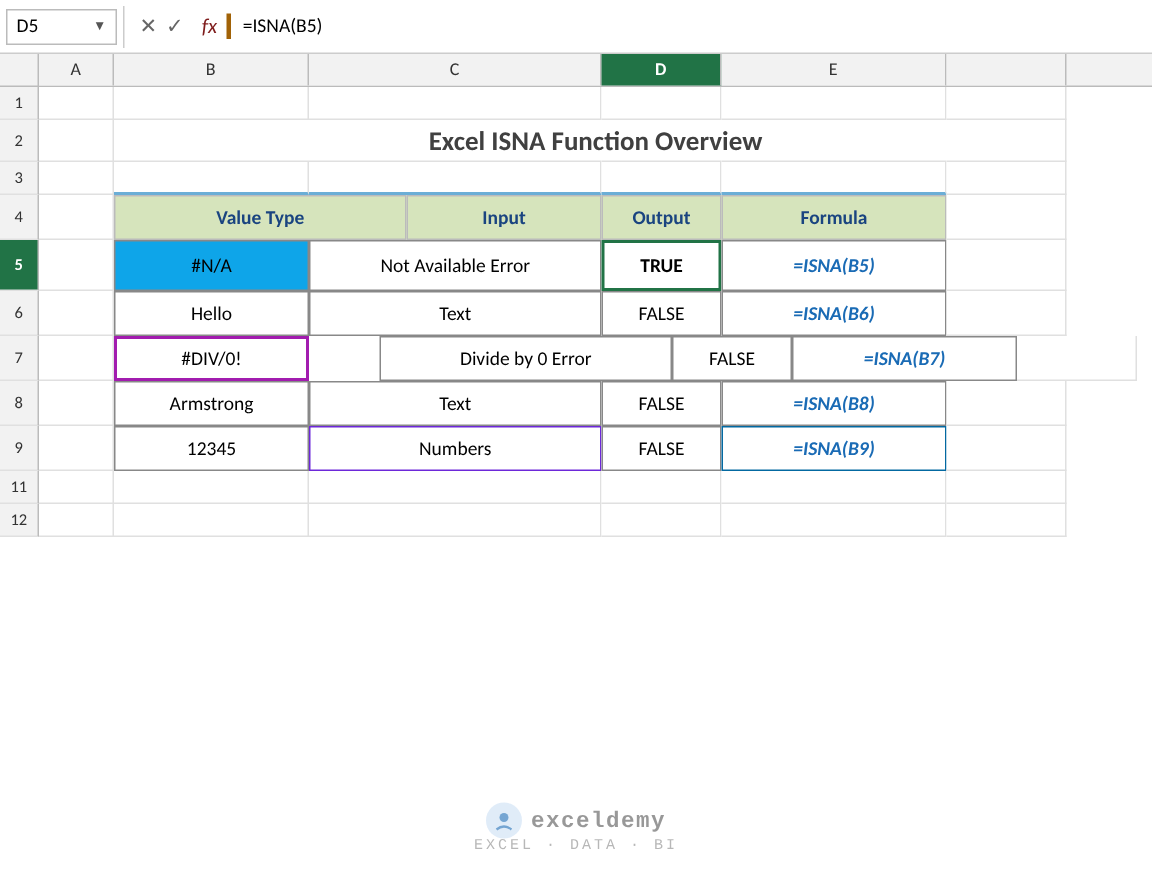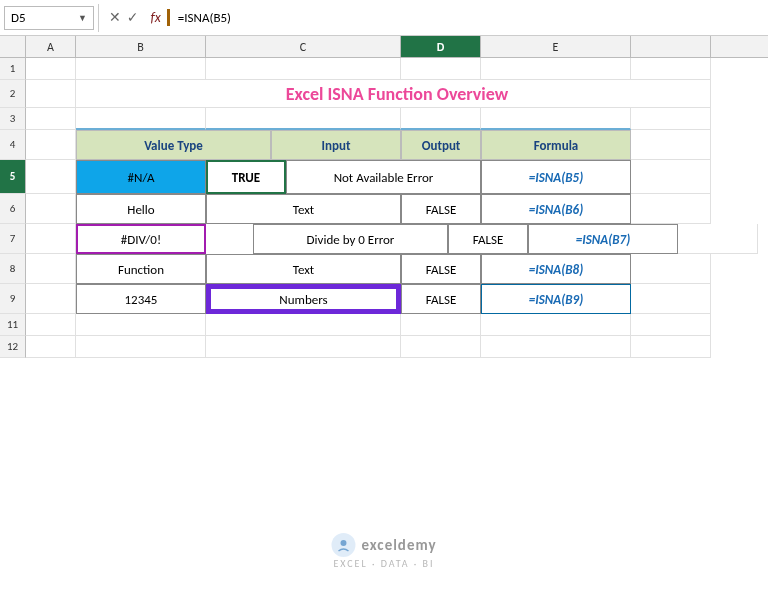--- a/index.html
+++ b/index.html
@@ -16,21 +16,21 @@
     
     .formula-bar {
       display: flex;
       align-items: center;
       height: 36px;
       border-bottom: 1px solid #ccc;
       background: #fff;
       padding: 0 4px;
     }
     .name-box {
-      width: 90px;
+      width: 74px;
       height: 24px;
       border: 1px solid #bbb;
       display: flex;
       align-items: center;
       padding: 0 6px;
       font-size: 13px;
       justify-content: space-between;
       background: #fff;
     }
     .name-box-text { flex: 1; }
@@ -176,20 +176,21 @@
     
     .watermark {
       position: absolute;
       bottom: 24px;
       left: 50%;
       transform: translateX(-50%);
       display: flex;
       flex-direction: column;
       align-items: center;
       opacity: 0.6;
+      font-family: Liberation Mono, monospace;
     }
     .watermark-logo {
       display: flex;
       align-items: center;
       gap: 6px;
     }
     .watermark-icon {
       width: 24px;
       height: 24px;
       border-radius: 50%;
@@ -274,21 +275,21 @@
 
     <div class="grid-row row-2" style="position:relative;">
       <div class="row-header">2</div>
       <div class="cell col-a"></div>
       <div class="cell col-b" style="border-right:none;"></div>
       <div class="cell col-c" style="border-left:none;border-right:none;"></div>
       <div class="cell col-d" style="border-left:none;border-right:none;"></div>
       <div class="cell col-e" style="border-left:none;border-right:none;"></div>
       <div class="cell col-f" style="border-left:none;"></div>
 
-      <div style="position:absolute;left:26px;right:0;top:0;bottom:0;display:flex;align-items:center;justify-content:center;font-size:18px;font-weight:bold;color:#ec4899;pointer-events:none;">
+      <div style="position:absolute;left:26px;right:0;top:0;bottom:0;display:flex;align-items:center;justify-content:center;font-size:18px;font-weight:bold;color:#404040;pointer-events:none;">
         <span>Excel ISNA Function Overview</span>
       </div>
     </div>
 
     <div class="grid-row row-3" style="position:relative;">
       <div class="row-header">3</div>
       <div class="cell col-a"></div>
       <div class="cell col-b" style="border-bottom: 2px solid #6baed6;"></div>
       <div class="cell col-c" style="border-bottom: 2px solid #6baed6;"></div>
       <div class="cell col-d" style="border-bottom: 2px solid #6baed6;"></div>
@@ -305,26 +306,26 @@
       <div class="cell header-cell col-e">Formula</div>
       <div class="cell col-f"></div>
     </div>
 
     <div class="grid-row row-5">
       <div class="row-header active">5</div>
       <div class="cell col-a"></div>
       <div class="cell col-b input-highlight" style="border:1px solid #888;">
         <span>#N/A</span>
       </div>
+      <div class="cell col-c" style="border:1px solid #888;">
+        <span>Not Available Error</span>
+      </div>
       <div class="cell col-d selected-cell" style="border:2px solid #217346;font-weight:bold;">
         <span>TRUE</span>
       </div>
-      <div class="cell col-c" style="border:1px solid #888;">
-        <span>Not Available Error</span>
-      </div>
       <div class="cell col-e formula-italic" style="border:1px solid #888;">
         <span>=ISNA(B5)</span>
       </div>
       <div class="cell col-f"></div>
     </div>
 
     <div class="grid-row row-6">
       <div class="row-header">6</div>
       <div class="cell col-a"></div>
       <div class="cell col-b" style="border:1px solid #888;">
@@ -357,41 +358,41 @@
       <div class="cell col-e formula-italic" style="border:1px solid #888;">
         <span>=ISNA(B7)</span>
       </div>
       <div class="cell col-f"></div>
     </div>
 
     <div class="grid-row row-8">
       <div class="row-header">8</div>
       <div class="cell col-a"></div>
       <div class="cell col-b" style="border:1px solid #888;">
-        <span>Function</span>
+        <span>Armstrong</span>
       </div>
       <div class="cell col-c" style="border:1px solid #888;">
         <span>Text</span>
       </div>
       <div class="cell col-d" style="border:1px solid #888;">
         <span>FALSE</span>
       </div>
       <div class="cell col-e formula-italic" style="border:1px solid #888;">
         <span>=ISNA(B8)</span>
       </div>
       <div class="cell col-f"></div>
     </div>
 
     <div class="grid-row row-9">
       <div class="row-header">9</div>
       <div class="cell col-a"></div>
       <div class="cell col-b" style="border:1px solid #888;">
         <span>12345</span>
       </div>
-      <div class="cell col-c" style="border:5px solid #6d28d9;">
+      <div class="cell col-c" style="border:1px solid #6d28d9;">
         <span>Numbers</span>
       </div>
       <div class="cell col-d" style="border:1px solid #888;">
         <span>FALSE</span>
       </div>
       <div class="cell col-e formula-italic" style="border:1px solid #0369a1;text-align:center;">
         <span>=ISNA(B9)</span>
       </div>
       <div class="cell col-f"></div>
     </div>

